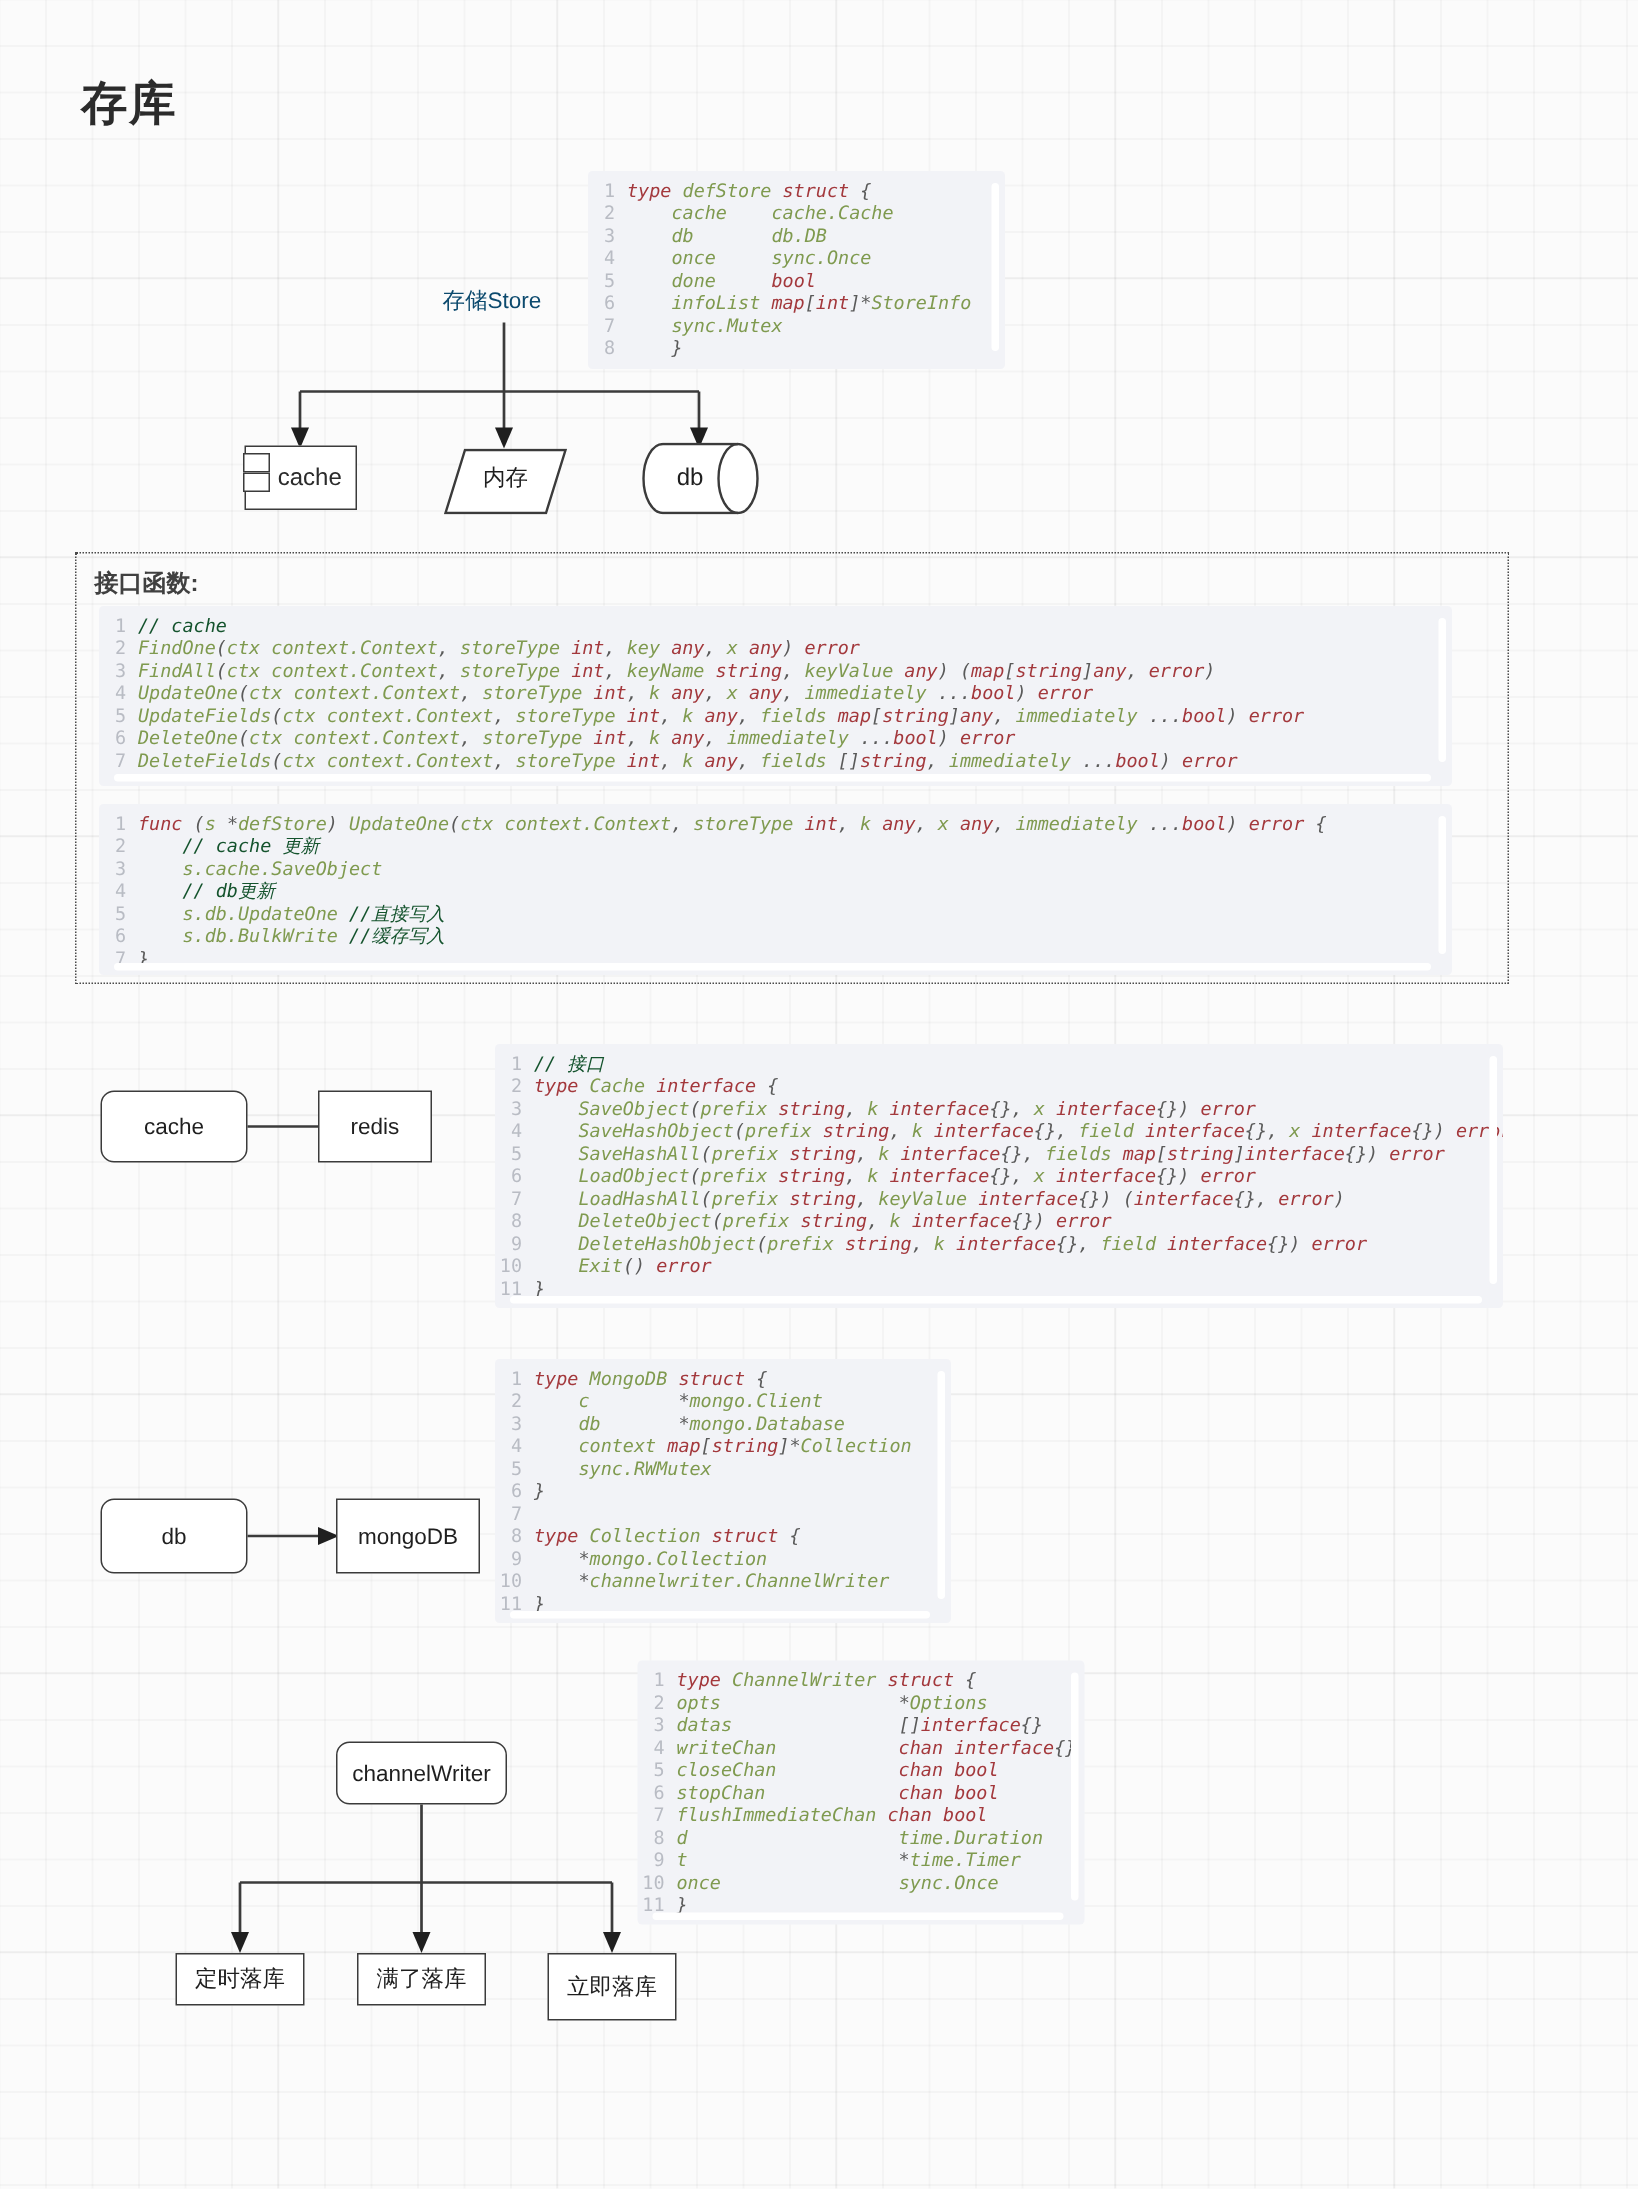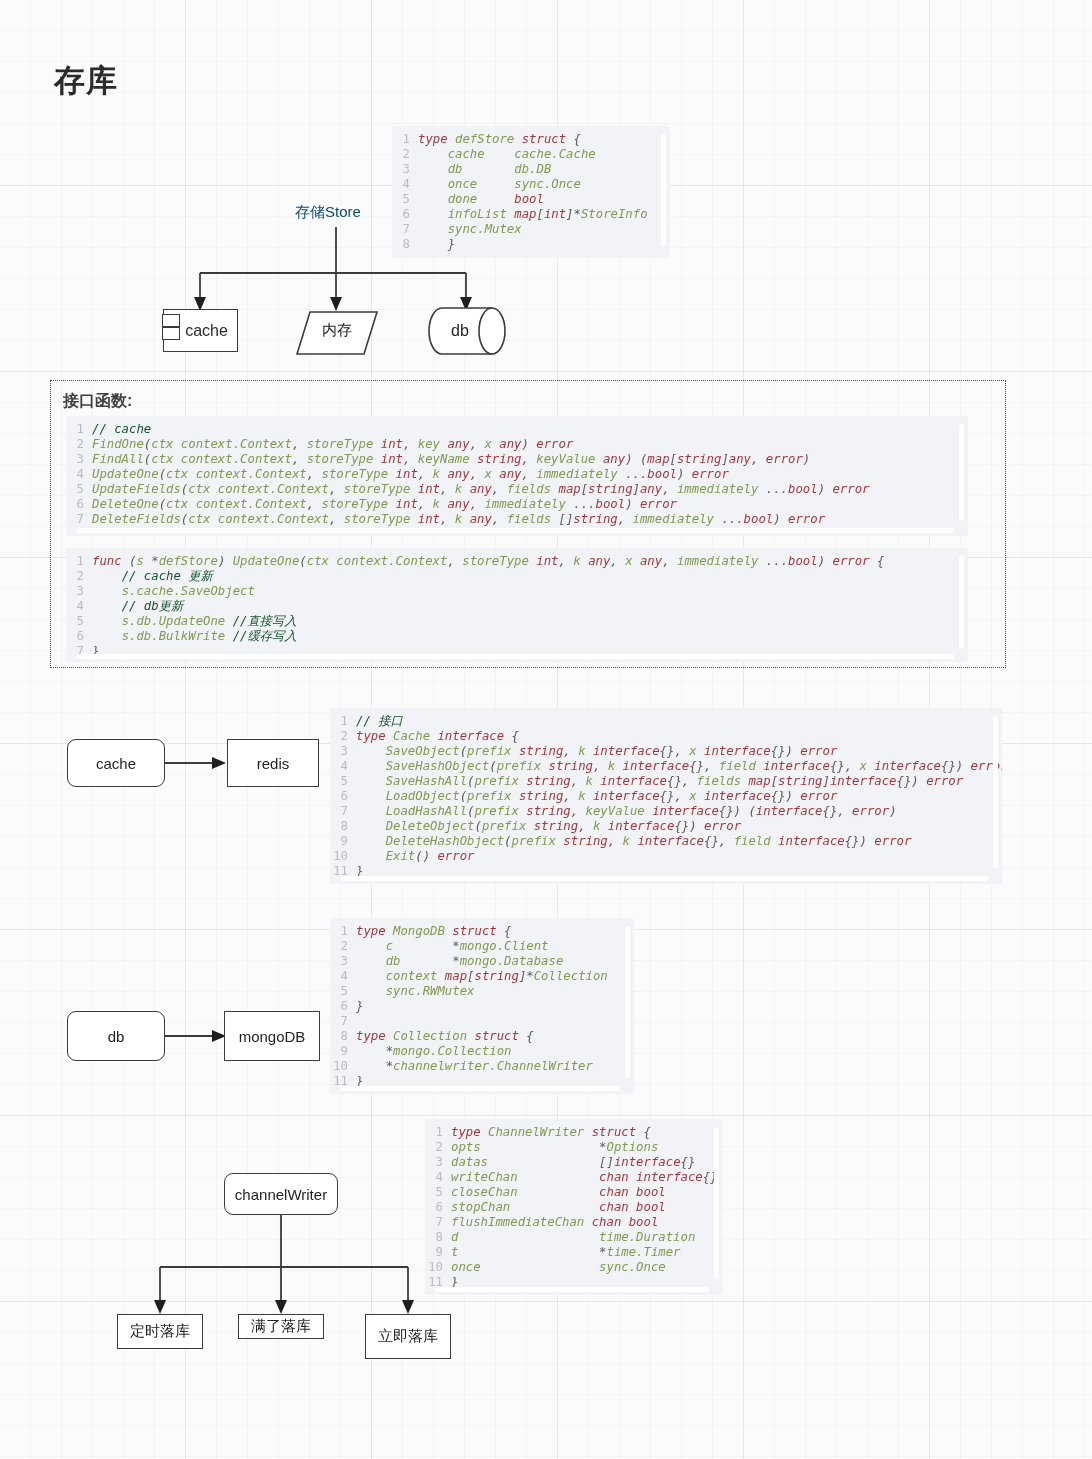--- a/index.html
+++ b/index.html
@@ -16,21 +16,21 @@
       linear-gradient(to right, rgba(0,0,0,0.055) 1px, transparent 1px),
       linear-gradient(to bottom, rgba(0,0,0,0.055) 1px, transparent 1px),
       linear-gradient(to right, rgba(0,0,0,0.028) 1px, transparent 1px),
       linear-gradient(to bottom, rgba(0,0,0,0.028) 1px, transparent 1px);
     background-size: 186px 186px, 186px 186px, 31px 31px, 31px 31px;
     background-position: -1px -1px, -1px -1px, -1px -1px, -1px -1px;
     font-family: "Liberation Sans", "DejaVu Sans", sans-serif;
     color: #2b2b2b;
   }
 
-  .canvas { position: absolute; inset: 0; margin-top: 12px; }
+  .canvas { position: absolute; inset: 0; }
 
   
   .page-title {
     position: absolute;
     left: 54px; top: 48px;
     font-size: 31px;
     font-weight: bold;
     letter-spacing: 1px;
     color: #2b2b2b;
     white-space: nowrap;
@@ -271,21 +271,21 @@
 
   <div class="node rounded" style="left:67px; top:727px; width:98px; height:48px;">
     <span>cache</span>
   </div>
   <div class="conn" style="left:165px; top:742px; width:62px; height:18px;">
     <svg width="62" height="18" viewBox="0 0 62 18">
       <path d="M 0 9 L 50 9" stroke="#3b3b3b" stroke-width="1.8" fill="none"></path>
       <polygon points="61,9 47,3 47,15" fill="#1f1f1f"></polygon>
     </svg>
   </div>
-  <div class="node" style="left:227px; top:727px; width:92px; height:48px;">
+  <div class="node" style="left:212px; top:727px; width:76px; height:48px;">
     <span>redis</span>
   </div>
 
   <div class="code-block" style="left:330px; top:696px; width:672px; height:176px;">
     <div class="code-lines">
         <div class="code-line"><span class="ln">1</span><span class="code-text"><span class="t-cmt">// 接口</span></span></div>
         <div class="code-line"><span class="ln">2</span><span class="code-text"><span class="t-kw">type</span><span class="t-plain"> </span><span class="t-id">Cache</span><span class="t-plain"> </span><span class="t-kw">interface</span><span class="t-pun"> {</span></span></div>
         <div class="code-line"><span class="ln">3</span><span class="code-text"><span class="t-plain">    </span><span class="t-fn">SaveObject</span><span class="t-pun">(</span><span class="t-id">prefix</span><span class="t-plain"> </span><span class="t-kw">string</span><span class="t-pun">, </span><span class="t-id">k</span><span class="t-plain"> </span><span class="t-kw">interface</span><span class="t-pun">{}, </span><span class="t-id">x</span><span class="t-plain"> </span><span class="t-kw">interface</span><span class="t-pun">{}) </span><span class="t-kw">error</span></span></div>
         <div class="code-line"><span class="ln">4</span><span class="code-text"><span class="t-plain">    </span><span class="t-fn">SaveHashObject</span><span class="t-pun">(</span><span class="t-id">prefix</span><span class="t-plain"> </span><span class="t-kw">string</span><span class="t-pun">, </span><span class="t-id">k</span><span class="t-plain"> </span><span class="t-kw">interface</span><span class="t-pun">{}, </span><span class="t-id">field</span><span class="t-plain"> </span><span class="t-kw">interface</span><span class="t-pun">{}, </span><span class="t-id">x</span><span class="t-plain"> </span><span class="t-kw">interface</span><span class="t-pun">{}) </span><span class="t-kw">error</span></span></div>
         <div class="code-line"><span class="ln">5</span><span class="code-text"><span class="t-plain">    </span><span class="t-fn">SaveHashAll</span><span class="t-pun">(</span><span class="t-id">prefix</span><span class="t-plain"> </span><span class="t-kw">string</span><span class="t-pun">, </span><span class="t-id">k</span><span class="t-plain"> </span><span class="t-kw">interface</span><span class="t-pun">{}, </span><span class="t-id">fields</span><span class="t-plain"> </span><span class="t-kw">map</span><span class="t-pun">[</span><span class="t-kw">string</span><span class="t-pun">]</span><span class="t-kw">interface</span><span class="t-pun">{}) </span><span class="t-kw">error</span></span></div>
@@ -348,21 +348,21 @@
         <polygon points="5,99 -1,85 11,85"></polygon>
         <polygon points="126,99 120,85 132,85"></polygon>
         <polygon points="253,99 247,85 259,85"></polygon>
       </g>
     </svg>
   </div>
 
   <div class="node" style="left:117px; top:1302px; width:86px; height:35px;">
     <span>定时落库</span>
   </div>
-  <div class="node" style="left:238px; top:1302px; width:86px; height:25px;">
+  <div class="node" style="left:238px; top:1302px; width:86px; height:35px;">
     <span>满了落库</span>
   </div>
   <div class="node" style="left:365px; top:1302px; width:86px; height:45px;">
     <span>立即落库</span>
   </div>
 
   <div class="code-block" style="left:425px; top:1107px; width:298px; height:176px;">
     <div class="code-lines">
         <div class="code-line"><span class="ln">1</span><span class="code-text"><span class="t-kw">type</span><span class="t-plain"> </span><span class="t-id">ChannelWriter</span><span class="t-plain"> </span><span class="t-kw">struct</span><span class="t-pun"> {</span></span></div>
         <div class="code-line"><span class="ln">2</span><span class="code-text"><span class="t-id">opts</span><span class="t-plain">                </span><span class="t-pun">*</span><span class="t-id">Options</span></span></div>

